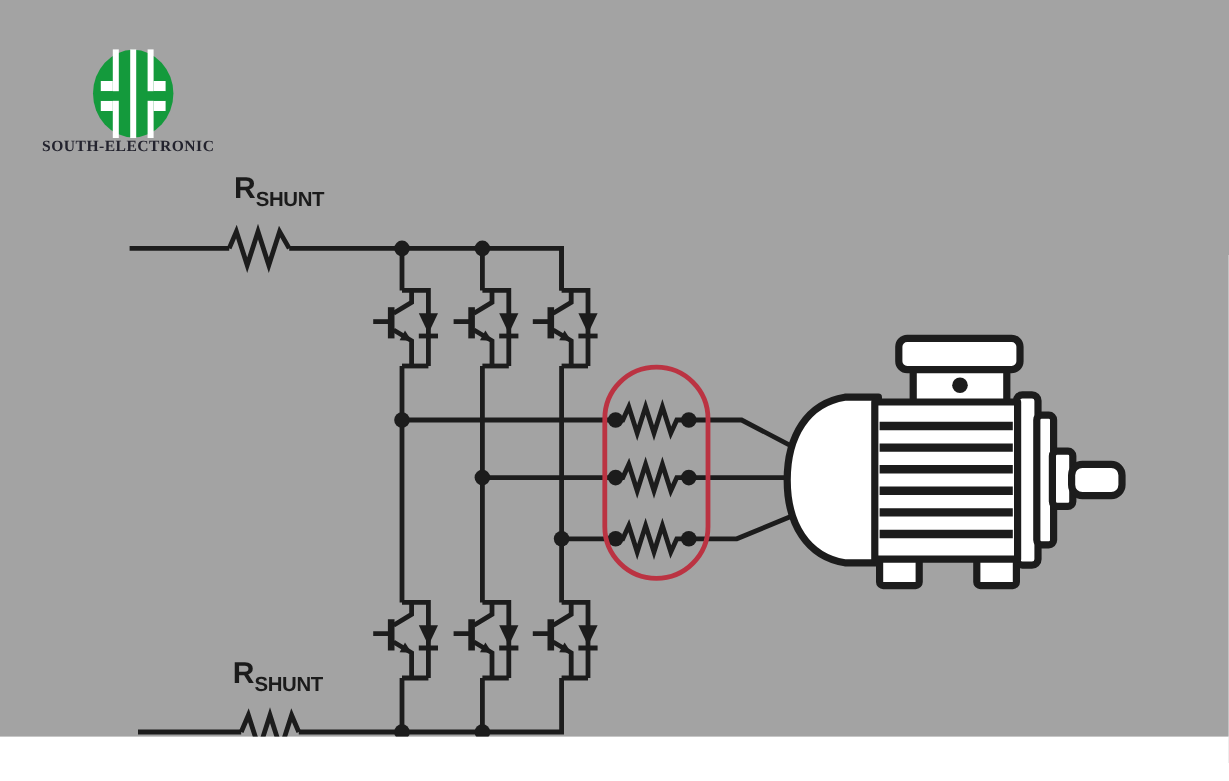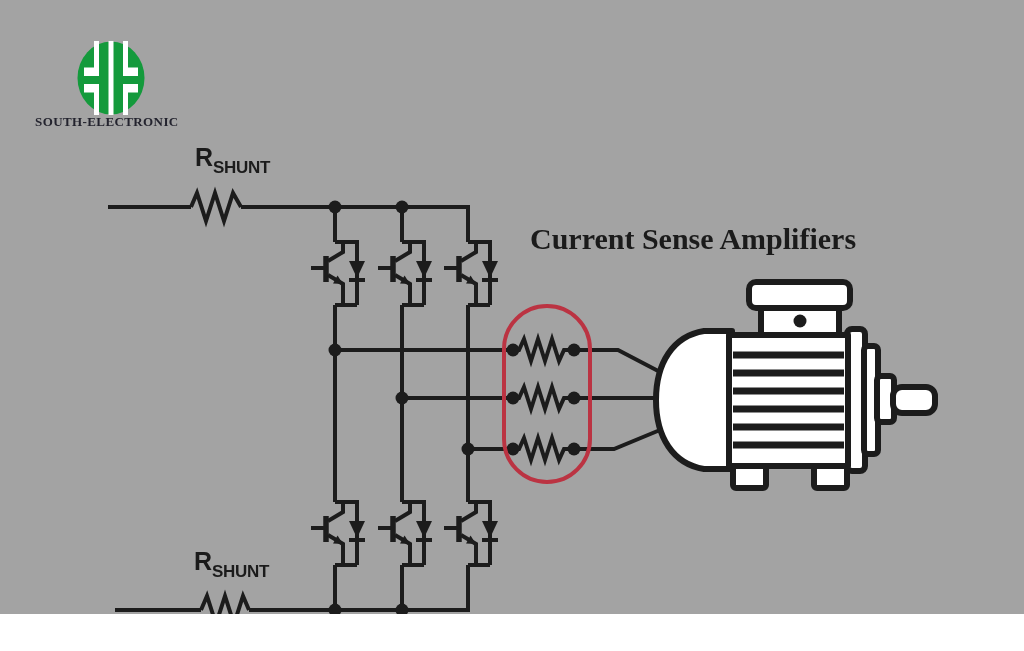--- a/index.html
+++ b/index.html
@@ -127,21 +127,20 @@
       <rect x="53" y="26.5" width="10" height="8.5"></rect>
       <rect x="53" y="43" width="10" height="8.5"></rect>
     </g>
     <g fill="#149a3c">
       <rect x="9" y="35" width="16" height="8"></rect>
       <rect x="47" y="35" width="16" height="8"></rect>
     </g>
   </svg>
   <div class="logo-text">SOUTH-ELECTRONIC</div>
 
-  <div class="title">Current Sense Amplifiers</div>
 
   <div class="rlabel" id="rshunt-top">
     <span class="base">R</span><span class="sub">SHUNT</span>
   </div>
 
   <div class="rlabel" id="rshunt-bottom">
     <span class="base">R</span><span class="sub">SHUNT</span>
   </div>
 
 </div>

